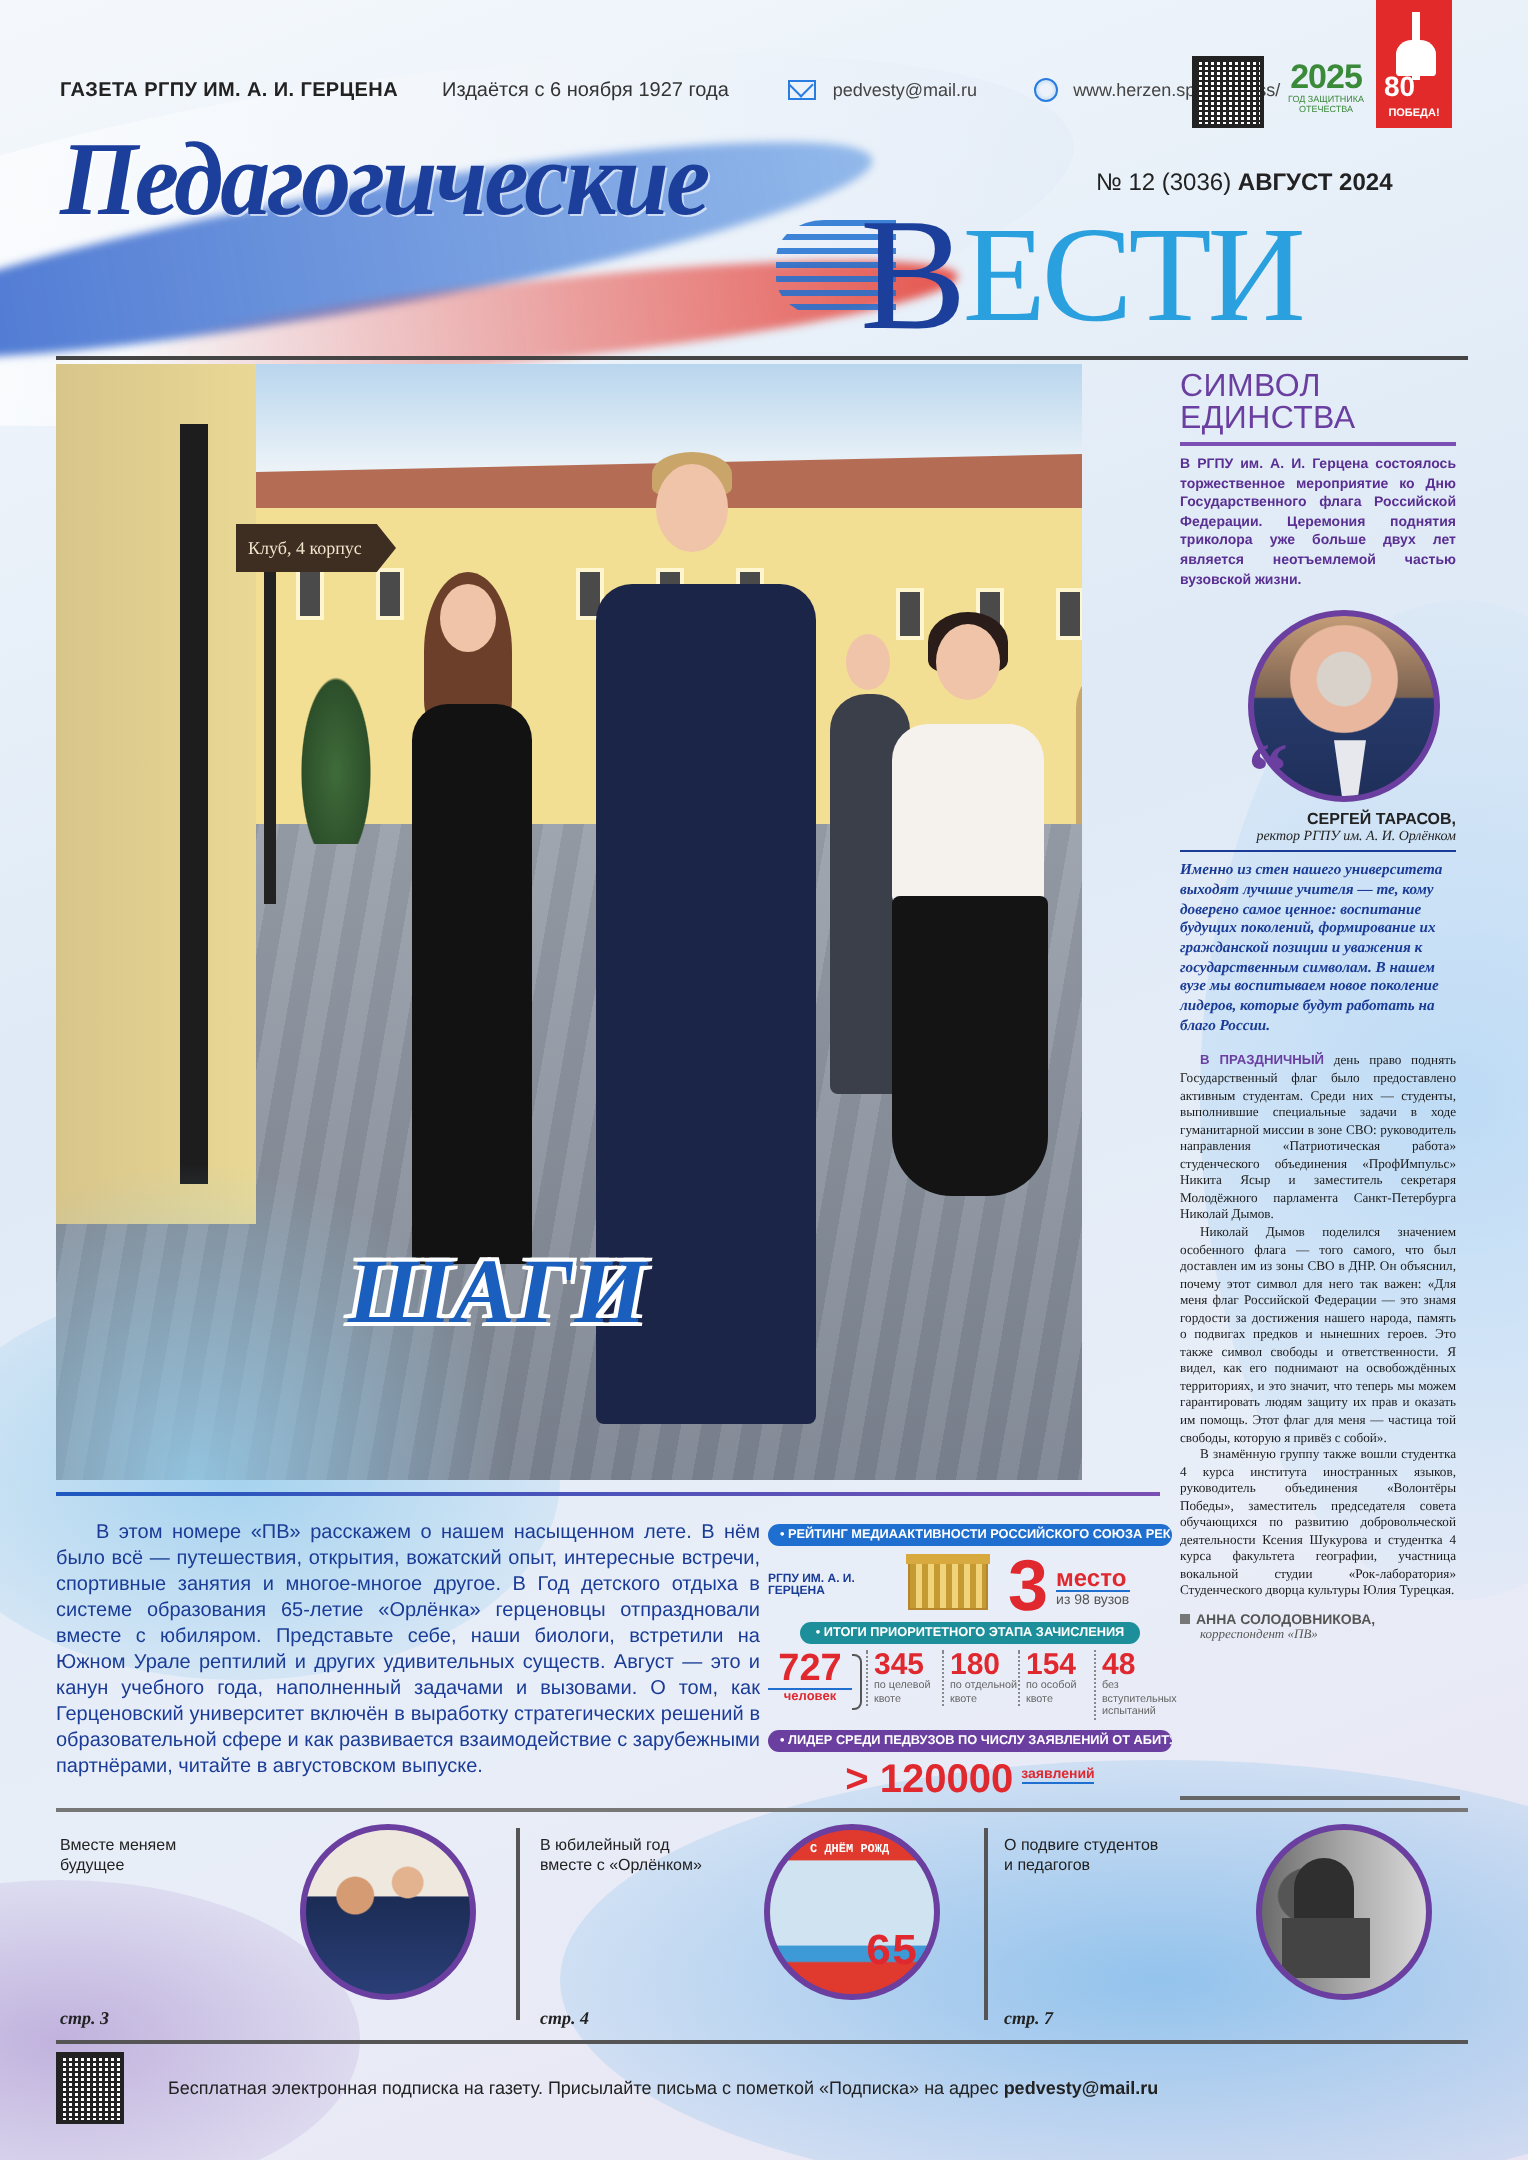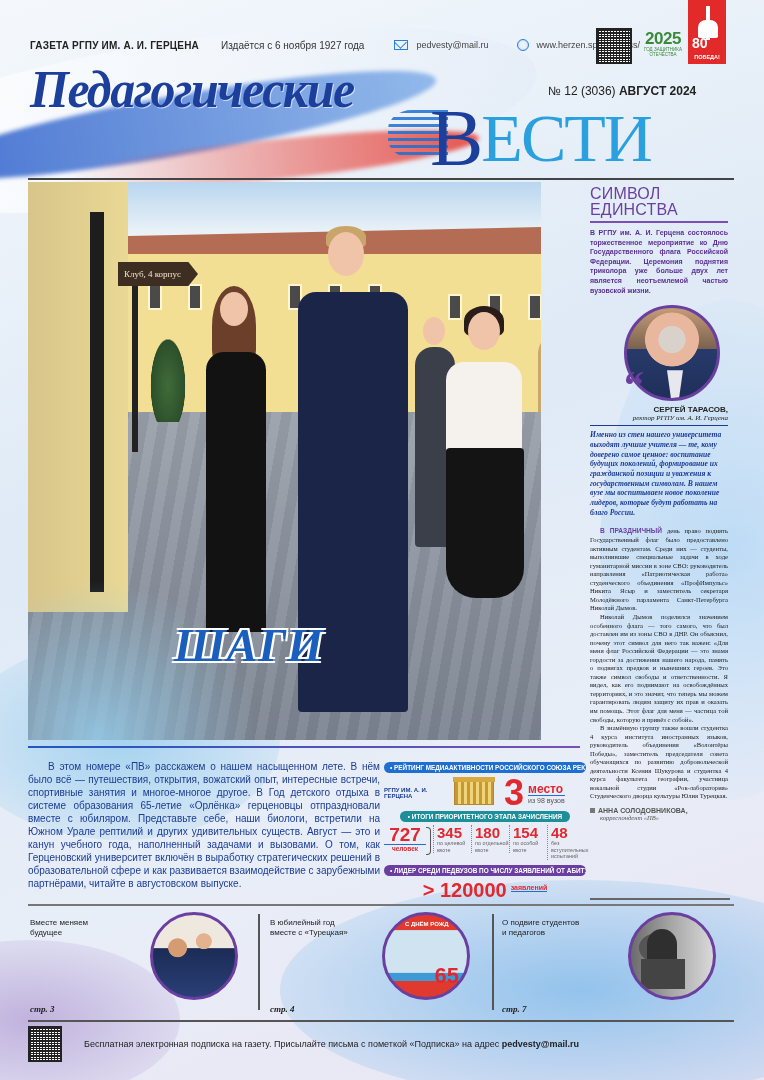--- a/index.html
+++ b/index.html
@@ -133,21 +133,21 @@
 
   
   .teaser-rule { position: absolute; left: 28px; top: 904px; width: 706px; height: 2px; background: #777; }
   .teaser { position: absolute; top: 912px; }
   .teaser-title { font-size: 14.5px; color: #6a3fa0; line-height: 16px; }
   .teaser-sub { font-size: 8px; color: #222; margin-top: 6px; line-height: 10px; }
   .teaser-page { position: absolute; bottom: 0; font-family: "Liberation Serif", serif; font-style: italic; font-weight: bold; font-size: 9px; color: #222; }
   .tdiv { position: absolute; top: 914px; width: 1.5px; height: 96px; background: #555; }
   .circle { position: absolute; top: 912px; width: 88px; height: 88px; border-radius: 50%; border: 3px solid #6a3fa0; overflow: hidden; }
   .c1 { left: 150px; background: radial-gradient(circle at 30% 40%, #d59b73 0 12%, transparent 13%), radial-gradient(circle at 62% 32%, #e3b390 0 10%, transparent 11%), linear-gradient(180deg, #eee8df 0 40%, #1b2c55 41%, #2a3f77 100%); }
-  .c2 { left: 382px; background: linear-gradient(180deg, #e03a2e 0 18%, #cfe3f0 19% 70%, #3d9ad6 71% 80%, #e03a2e 81%); }
+  .c2 { left: 382px; background: linear-gradient(180deg, #e03a2e 0 18%, #cfe3f0 19% 70%, #3d9ad6 71% 80%, #e03a2e 81%); font-family: Liberation Mono, monospace; }
   .c2-txt { position: absolute; left: 20px; top: 6px; font-size: 6px; color: #fff; font-weight: bold; }
   .c2-num { position: absolute; right: 8px; bottom: 8px; font-size: 22px; font-weight: bold; color: #e0282f; }
   .c3 { left: 628px; background: radial-gradient(ellipse at 30% 40%, #555 0 20%, transparent 21%), linear-gradient(90deg, #6b6b6b, #a7a7a7 50%, #d9d9d9); }
   .c3-dome { position: absolute; left: 16px; top: 14px; width: 30px; height: 30px; border-radius: 50% 50% 0 0; background: #2f2f2f; }
   .c3-base { position: absolute; left: 10px; top: 44px; width: 44px; height: 30px; background: #444; }
 
   
   .foot-rule { position: absolute; left: 28px; top: 1020px; width: 706px; height: 2px; background: #555; }
   .foot-text { position: absolute; left: 84px; top: 1039px; font-size: 9px; color: #222; }
   .foot-text b { font-weight: bold; }
@@ -249,21 +249,21 @@
   <div class="r-title">
     <div>СИМВОЛ</div>
     <div>ЕДИНСТВА</div>
   </div>
   <div class="r-rule"></div>
   <div class="r-lead">В РГПУ им. А. И. Герцена состоялось торжественное мероприятие ко Дню Государственного флага Российской Федерации. Церемония поднятия триколора уже больше двух лет является неотъемлемой частью вузовской жизни.</div>
   <div class="portrait">
     <div class="portrait-shirt"></div>
   </div>
   <div class="r-name">СЕРГЕЙ ТАРАСОВ,</div>
-  <div class="r-pos">ректор РГПУ им. А. И. Герцена</div>
+  <div class="r-pos">ректор РГПУ им. А. И. Орлёнком</div>
   <div class="r-rule2"></div>
   <div class="r-quote">Именно из стен нашего университета выходят лучшие учителя — те, кому доверено самое ценное: воспитание будущих поколений, формирование их гражданской позиции и уважения к государственным символам. В нашем вузе мы воспитываем новое поколение лидеров, которые будут работать на благо России.</div>
   <div class="r-body">
     <p><span class="lead-caps">В ПРАЗДНИЧНЫЙ</span><span> день право поднять Государственный флаг было предоставлено активным студентам. Среди них — студенты, выполнившие специальные задачи в ходе гуманитарной миссии в зоне СВО: руководитель направления «Патриотическая работа» студенческого объединения «ПрофИмпульс» Никита Ясыр и заместитель секретаря Молодёжного парламента Санкт-Петербурга Николай Дымов.</span></p>
     <p>Николай Дымов поделился значением особенного флага — того самого, что был доставлен им из зоны СВО в ДНР. Он объяснил, почему этот символ для него так важен: «Для меня флаг Российской Федерации — это знамя гордости за достижения нашего народа, память о подвигах предков и нынешних героев. Это также символ свободы и ответственности. Я видел, как его поднимают на освобождённых территориях, и это значит, что теперь мы можем гарантировать людям защиту их прав и оказать им помощь. Этот флаг для меня — частица той свободы, которую я привёз с собой».</p>
     <p>В знамённую группу также вошли студентка 4 курса института иностранных языков, руководитель объединения «Волонтёры Победы», заместитель председателя совета обучающихся по развитию добровольческой деятельности Ксения Шукурова и студентка 4 курса факультета географии, участница вокальной студии «Рок-лаборатория» Студенческого дворца культуры Юлия Турецкая.</p>
   </div>
   <div class="r-author">
     <span class="sq"></span><span>АННА СОЛОДОВНИКОВА,</span>
   </div>
@@ -325,21 +325,21 @@
     <div>будущее</div>
   </div>
   <div class="teaser-page">стр. 3</div>
 </div>
 <div class="circle c1"></div>
 <div class="tdiv" style="left:258px"></div>
 
 <div class="teaser" style="left:270px;width:110px;height:102px;">
   <div class="teaser-sub">
     <div>В юбилейный год</div>
-    <div>вместе с «Турецкая»</div>
+    <div>вместе с «Орлёнком»</div>
   </div>
   <div class="teaser-page">стр. 4</div>
 </div>
 <div class="circle c2">
   <div class="c2-txt">С ДНЁМ РОЖД</div>
   <div class="c2-num">65</div>
 </div>
 <div class="tdiv" style="left:492px"></div>
 
 <div class="teaser" style="left:502px;width:140px;height:102px;">

